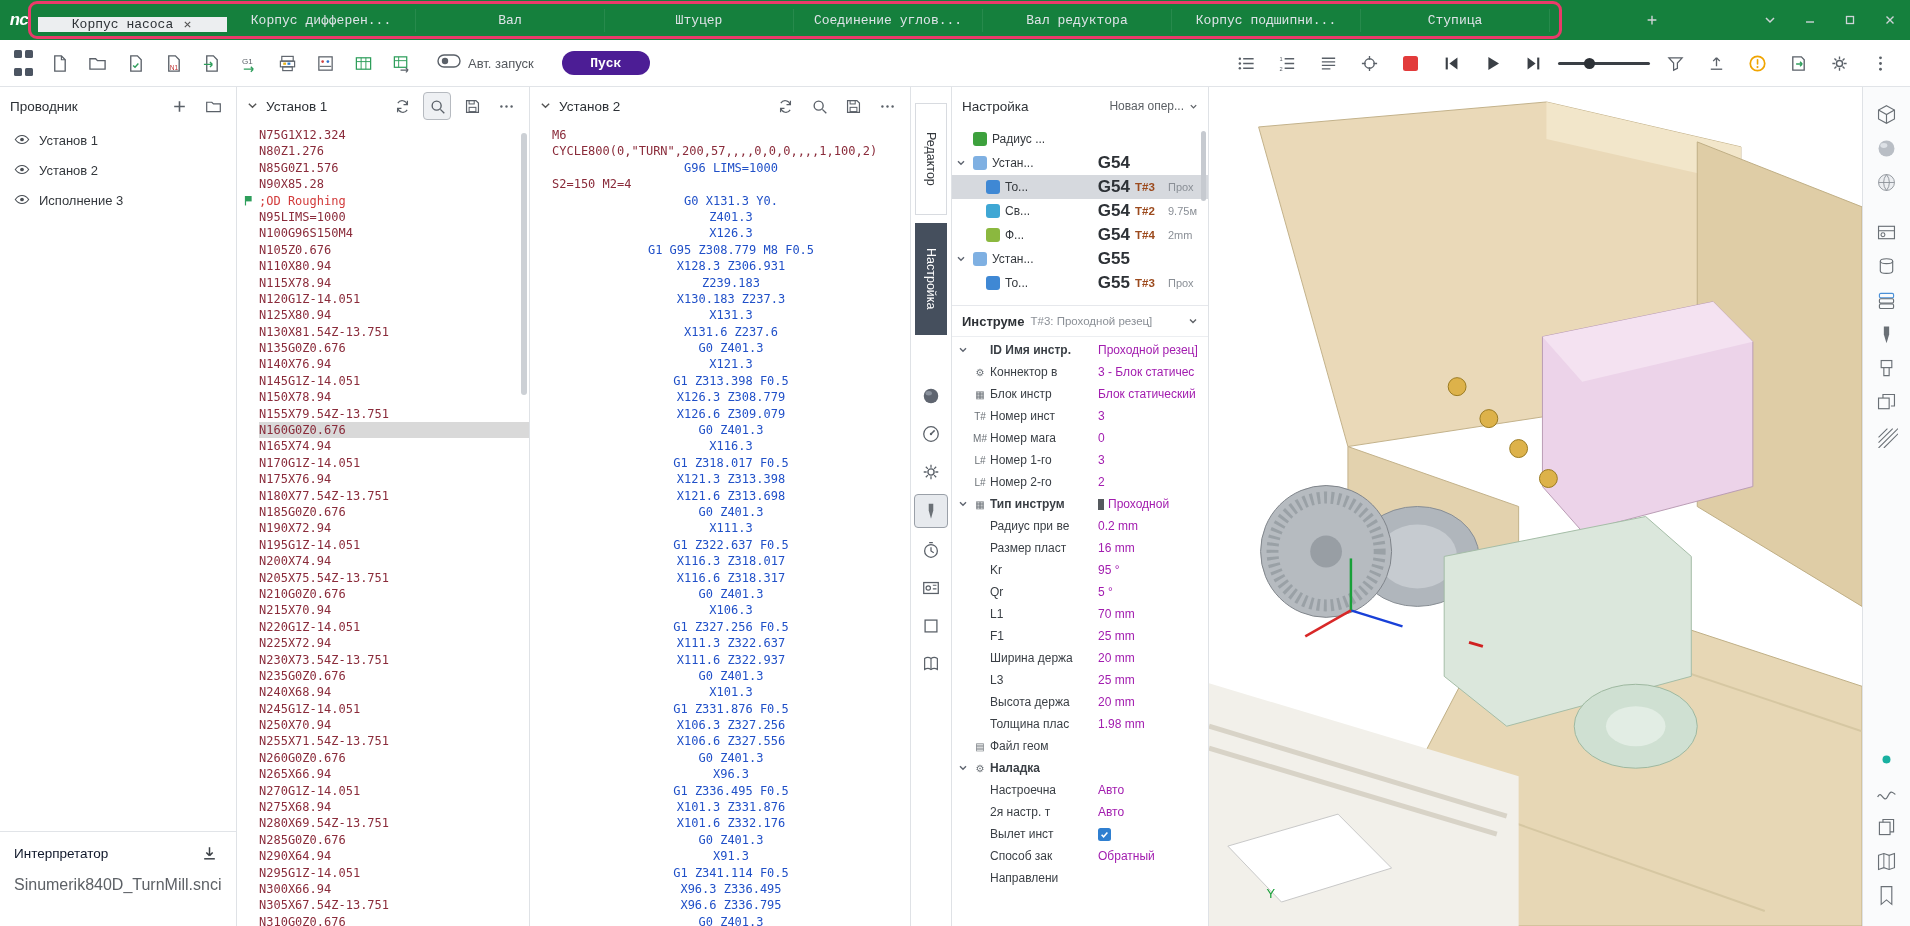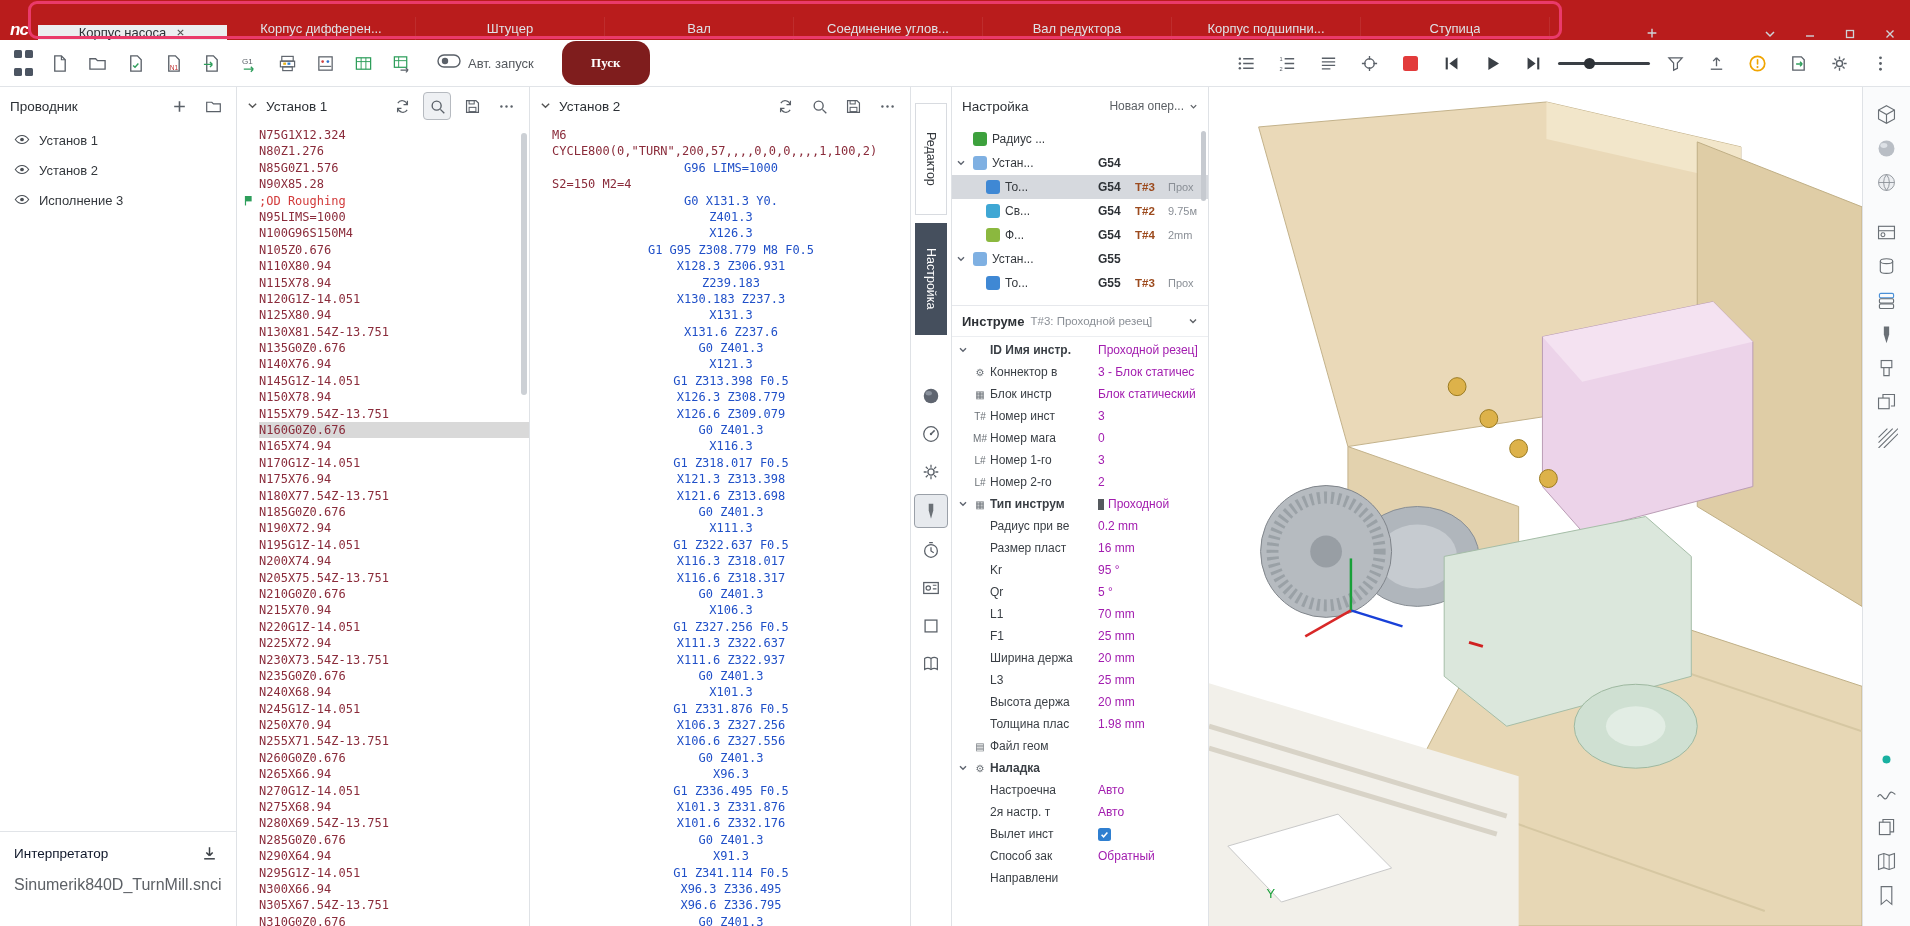--- a/index.html
+++ b/index.html
@@ -1,37 +1,37 @@
 <!DOCTYPE html>
 <html><head>
 <meta charset="utf-8">
 <style>
   html,body{margin:0;padding:0;background:#e8e8e8;}
   .app{width:1910px;height:926px;overflow:hidden;background:#fff;font-family:"Liberation Sans",sans-serif;display:flex;flex-direction:column;position:relative;}
   
-  .titlebar{height:40px;background:#b91c1c;display:flex;align-items:flex-end;position:relative;flex:0 0 40px;}
+  .titlebar{height:40px;background:#15803d;display:flex;align-items:center;position:relative;flex:0 0 40px;font-family:Liberation Mono, monospace;}
   .logo{width:38px;display:flex;align-items:center;justify-content:center;color:#fff;font-weight:bold;font-size:17px;letter-spacing:-1px;font-style:italic;}
   .tabstrip{display:flex;align-items:stretch;}
   .tab{width:188px;display:flex;align-items:center;justify-content:center;gap:10px;color:#dfe3e8;font-size:13px;border-right:1px solid rgba(255,255,255,.08);cursor:default;position:relative;}
   .tab .tab-label{overflow:hidden;white-space:nowrap;text-overflow:ellipsis;max-width:150px;}
   .tab.active{background:#eceef0;color:#2d3136;margin-top:8px;}
   .tab-close{display:flex;align-items:center;}
   .tab-highlight{position:absolute;left:28px;top:1px;width:1528px;height:32px;border:3px solid #ea3a6a;border-radius:9px;pointer-events:none;z-index:5;}
   .newtab{width:34px;display:flex;align-items:center;justify-content:center;margin-left:82px;}
   .wincontrols{margin-left:auto;display:flex;align-items:stretch;}
   .wc{width:40px;display:flex;align-items:center;justify-content:center;}
   
   .toolbar{height:46px;flex:0 0 46px;background:#fff;border-bottom:1px solid #e1e4e8;display:flex;align-items:center;padding:0 10px;gap:6px;}
   .tbi{width:32px;height:32px;display:flex;align-items:center;justify-content:center;border-radius:4px;flex:0 0 auto;}
   .tbi svg{width:19px;height:19px;}
   .appgrid{display:grid;grid-template-columns:8px 8px;grid-gap:3px;width:auto;padding:0 4px;}
   .appgrid i{width:8px;height:8px;background:#4c5562;border-radius:1.5px;}
   .autorun{display:flex;align-items:center;gap:7px;margin-left:14px;}
   .ar-label{font-size:13px;color:#55595e;}
-  .run{margin-left:22px;width:88px;height:44px;border:none;border-radius:14px;background:#7f1d1d;color:#fff;font-size:13px;font-weight:bold;font-family:Liberation Serif, serif;cursor:pointer;}
+  .run{margin-left:22px;width:88px;height:24px;border:none;border-radius:14px;background:#4c1d95;color:#fff;font-size:13px;font-weight:bold;font-family:Liberation Mono, monospace;cursor:pointer;}
   .tb-right{margin-left:auto;display:flex;align-items:center;gap:9px;padding-right:4px;}
   .stopsq{width:15px;height:15px;background:#e23b3b;border-radius:2.5px;display:inline-block;}
   .slider{width:92px;height:18px;position:relative;display:inline-block;}
   .slider .track{position:absolute;left:0;right:0;top:8px;height:3px;background:#3a3f45;border-radius:2px;}
   .slider .thumb{position:absolute;left:28%;top:4px;width:11px;height:11px;background:#2d3136;border-radius:50%;}
   
   .content{flex:1;display:flex;min-height:0;}
   .content>*{border-right:1px solid #dfe2e6;}
   
   .explorer{width:236px;flex:0 0 236px;display:flex;flex-direction:column;}
@@ -71,21 +71,21 @@
   .set-head{height:38px;flex:0 0 38px;display:flex;align-items:center;padding:0 10px;gap:6px;}
   .newop{margin-left:auto;display:flex;align-items:center;gap:5px;font-size:12px;color:#5d6166;}
   .tree{position:relative;flex:0 0 178px;overflow:hidden;border-bottom:1px solid #e6e8ec;padding-top:2px;}
   .tree-row{height:24px;display:flex;align-items:center;gap:5px;font-size:12px;color:#34383d;padding-right:6px;}
   .tree-row.sel{background:#d6d9de;}
   .t-chev{width:12px;flex:0 0 12px;display:flex;}
   .t-chev svg{width:10px;height:10px;}
   .t-ico{width:14px;height:14px;flex:0 0 14px;border-radius:3px;}
   .t-label{flex:1;min-width:0;overflow:hidden;white-space:nowrap;text-overflow:ellipsis;}
   .t-label.root{flex:1;}
-  .t-wcs{flex:0 0 32px;font-weight:bold;font-size:12px;color:#2d3136;}
+  .t-wcs{flex:0 0 32px;font-weight:bold;font-size:17px;color:#2d3136;}
   .t-tool{flex:0 0 28px;font-size:11.5px;color:#9c4a1d;font-weight:bold;}
   .t-extra{flex:0 0 34px;font-size:11px;color:#8a8f96;overflow:hidden;white-space:nowrap;}
   .insp-head{flex:0 0 30px;display:flex;align-items:center;gap:6px;padding:0 10px;border-bottom:1px solid #eceef1;}
   .insp-title{font-size:13px;font-weight:bold;color:#2d3136;}
   .insp-sub{font-size:11.5px;color:#8a8f96;white-space:nowrap;overflow:hidden;text-overflow:ellipsis;flex:1;}
   .insp{flex:1;overflow:hidden;padding-top:2px;}
   .insp-row{height:22px;display:flex;align-items:center;font-size:12px;color:#3a3f45;padding:0 6px 0 6px;}
   .i-chev{width:12px;flex:0 0 12px;display:flex;}
   .i-chev svg{width:10px;height:10px;}
   .i-pre{width:20px;flex:0 0 20px;font-size:10px;color:#6a7076;text-align:center;}
@@ -119,24 +119,24 @@
           <span class="tab-close">
             <svg viewBox="0 0 10 10" width="9" height="9">
               <path d="M2 2l6 6M8 2L2 8" stroke="#555" stroke-width="1.3"></path>
             </svg>
           </span>
         </div>
         <div class="tab">
           <span class="tab-label">Корпус дифферен...</span>
         </div>
         <div class="tab">
+          <span class="tab-label">Вал</span>
+        </div>
+        <div class="tab">
           <span class="tab-label">Штуцер</span>
-        </div>
-        <div class="tab">
-          <span class="tab-label">Вал</span>
         </div>
         <div class="tab">
           <span class="tab-label">Соединение углов...</span>
         </div>
         <div class="tab">
           <span class="tab-label">Вал редуктора</span>
         </div>
         <div class="tab">
           <span class="tab-label">Корпус подшипни...</span>
         </div>

